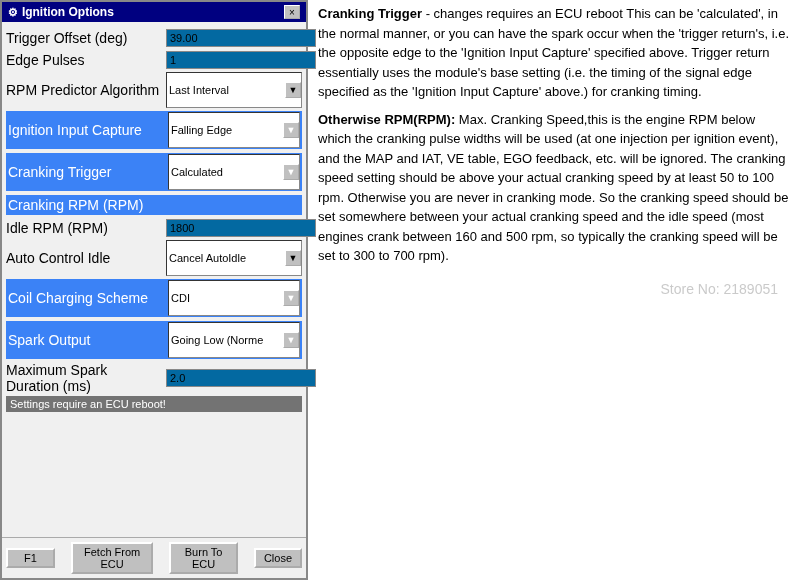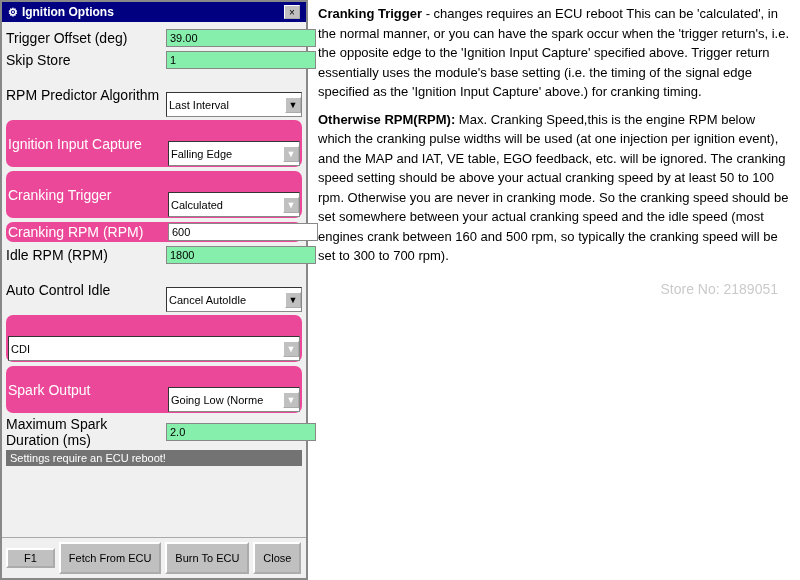--- a/index.html
+++ b/index.html
@@ -77,33 +77,32 @@
       width: 160px;
       min-width: 160px;
       font-size: 14px;
       padding-right: 4px;
       color: #000;
     }
 
     .form-value {
       flex: 1;
       font-size: 11px;
-      background: #86efac;
+      background: #0369a1;
       border: 1px solid #888;
       height: 18px;
       padding: 1px 3px;
     }
 
     
     .row-highlight-red {
-      background: #ec4899;
+      background: #3b82f6;
       color: #fff;
       padding: 1px 2px;
       margin: 1px 0;
-      border-radius: 7px;
     }
 
     .row-highlight-red .form-label {
       color: #fff;
     }
 
     .row-highlight-red .form-select,
     .row-highlight-red .form-value {
       background: #fff;
       color: #000;
@@ -114,24 +113,25 @@
       padding: 4px;
       display: flex;
       gap: 4px;
       align-items: center;
       border-top: 1px solid #aaa;
     }
 
     .footer-btn {
       background: #c0c0c0;
       border: 2px outset #fff;
-      padding: 8px 8px;
+      padding: 2px 8px;
       font-size: 11px;
       cursor: pointer;
       font-family: Arial, sans-serif;
+      margin-left: 12px;
     }
 
     .f1-btn {
       background: #c0c0c0;
       border: 2px outset #fff;
       padding: 2px 16px;
       font-size: 11px;
       cursor: pointer;
       font-family: Arial, sans-serif;
     }
@@ -171,22 +171,21 @@
       color: rgba(150,150,150,0.5);
       font-size: 14px;
     }
 
     .combo-field {
       display: flex;
       align-items: center;
       flex: 1;
       border: 1px inset #888;
       background: #fff;
-      height: 25px;
-      margin-top: 20px;
+      height: 36px;
     }
 
     .combo-text {
       flex: 1;
       font-size: 11px;
       padding: 1px 2px;
       color: #000;
     }
 
     .combo-btn {
@@ -215,21 +214,21 @@
   </div>
 
   <div class="dialog-body">
 
     <div class="form-row">
       <span class="form-label">Trigger Offset (deg)</span>
       <input class="form-value" type="text" value="39.00" style="">
     </div>
 
     <div class="form-row">
-      <span class="form-label">Skip Store</span>
+      <span class="form-label">Edge Pulses</span>
       <input class="form-value" type="text" value="1" style="">
     </div>
 
     <div class="form-row">
       <span class="form-label">RPM Predictor Algorithm</span>
       <div class="combo-field">
         <span class="combo-text">Last Interval</span>
         <div class="combo-btn">▼</div>
       </div>
     </div>
@@ -247,37 +246,37 @@
     <div class="form-row row-highlight-red">
       <span class="form-label">Cranking Trigger</span>
       <div class="combo-field">
         <span class="combo-text">Calculated</span>
         <div class="combo-btn">▼</div>
       </div>
     </div>
 
     <div class="form-row row-highlight-red">
       <span class="form-label">Cranking RPM (RPM)</span>
-      <input class="form-value" type="text" value="600" style="">
     </div>
 
     <div class="form-row">
       <span class="form-label">Idle RPM (RPM)</span>
       <input class="form-value" type="text" value="1800" style="">
     </div>
 
     <div class="form-row">
       <span class="form-label">Auto Control Idle</span>
       <div class="combo-field">
         <span class="combo-text">Cancel AutoIdle</span>
         <div class="combo-btn">▼</div>
       </div>
     </div>
 
     <div class="form-row row-highlight-red">
+      <span class="form-label">Coil Charging Scheme</span>
       <div class="combo-field">
         <span class="combo-text">CDI</span>
         <div class="combo-btn">▼</div>
       </div>
     </div>
 
     <div class="form-row row-highlight-red">
       <span class="form-label">Spark Output</span>
       <div class="combo-field">
         <span class="combo-text">Going Low (Norme</span>

